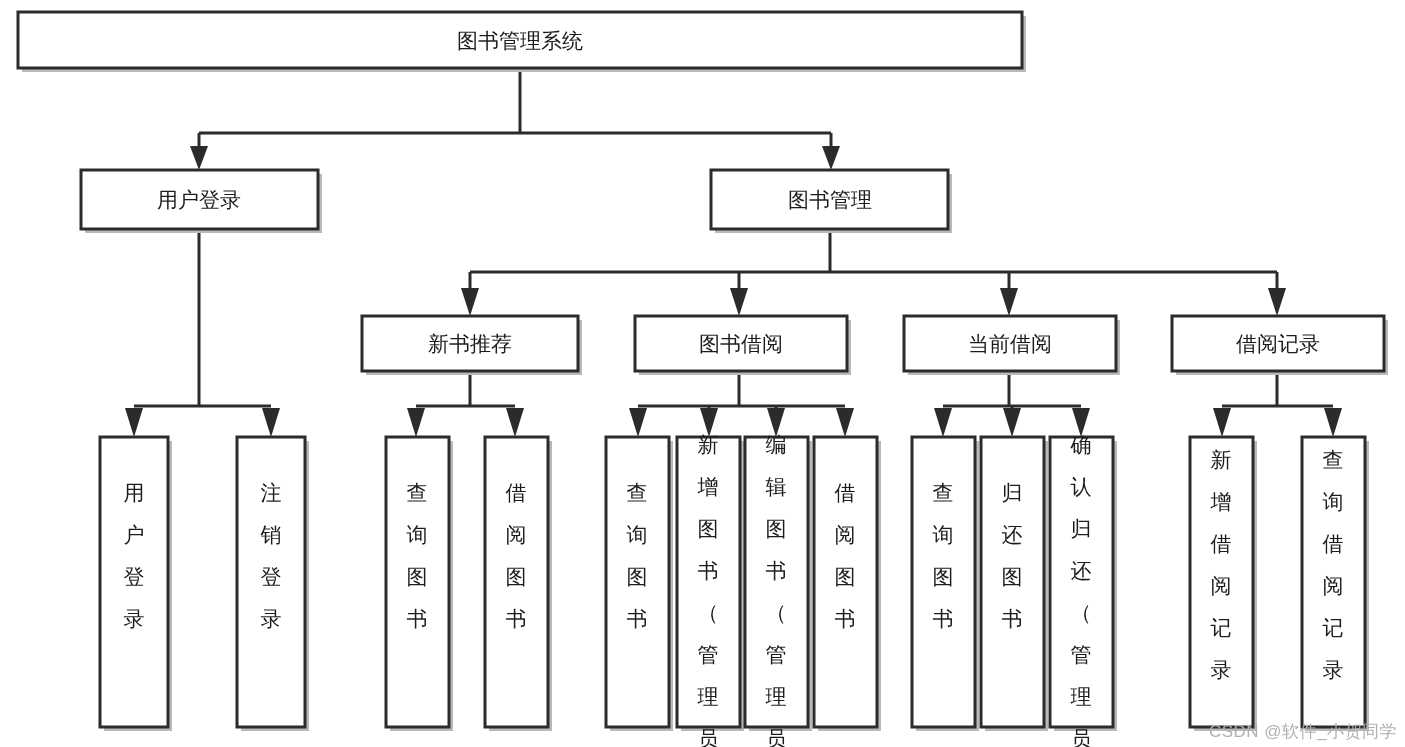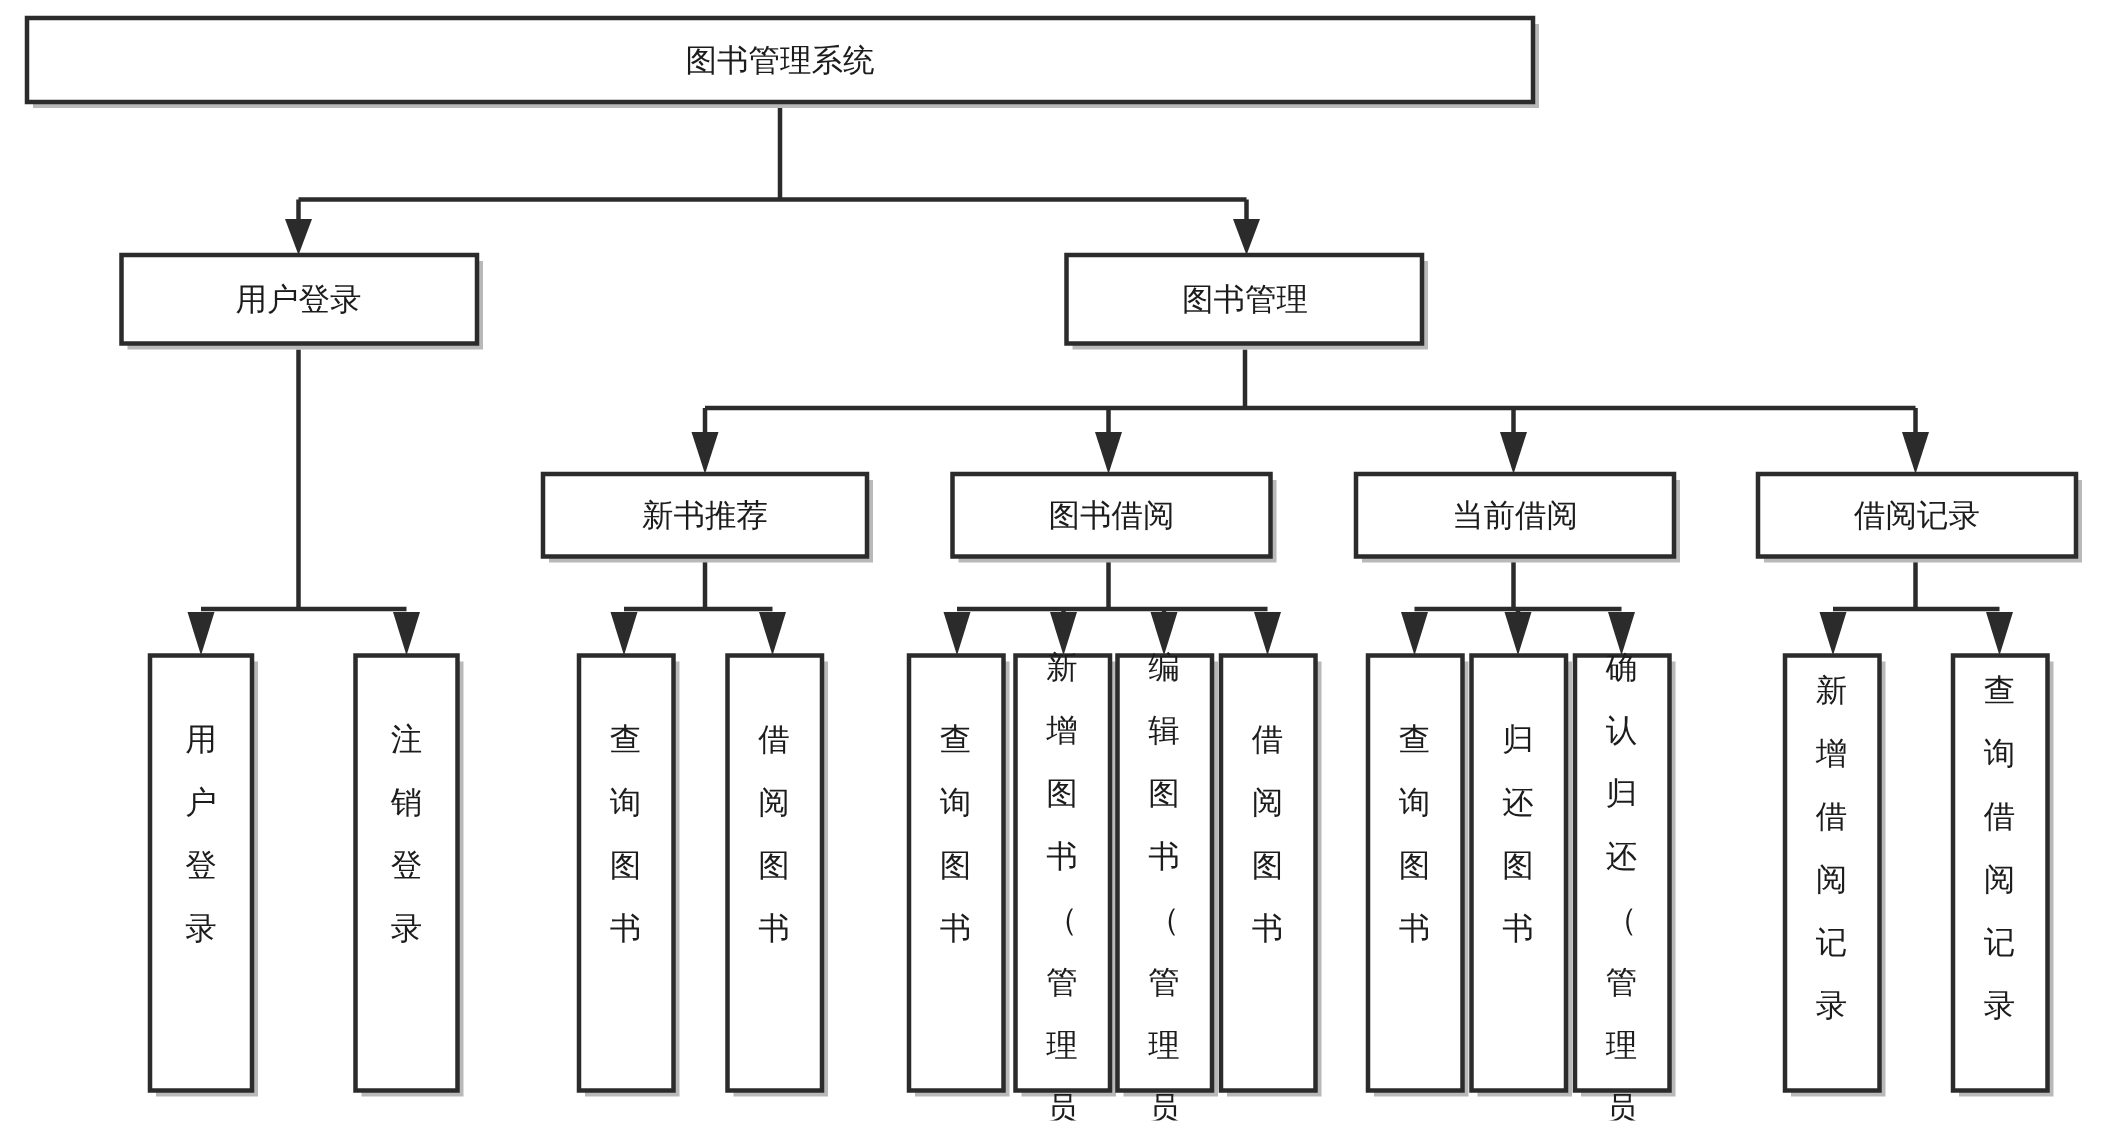--- a/index.html
+++ b/index.html
@@ -243,14 +243,15 @@
     </g>
 
     <g>
       <rect class="node-shadow" x="1306" y="441" width="63" height="290"></rect>
       <rect class="node-rect" x="1302" y="437" width="63" height="290"></rect>
       <text class="node-label-vertical" x="1333" y="467"><tspan x="1333" y="467">查</tspan><tspan x="1333" y="509">询</tspan><tspan x="1333" y="551">借</tspan><tspan x="1333" y="593">阅</tspan><tspan x="1333" y="635">记</tspan><tspan x="1333" y="677">录</tspan></text>
     </g>
 
   </svg>
 
+  <div class="watermark-text">CSDN @软件_小贺同学</div>
 
 </div>
 
 </body></html>

